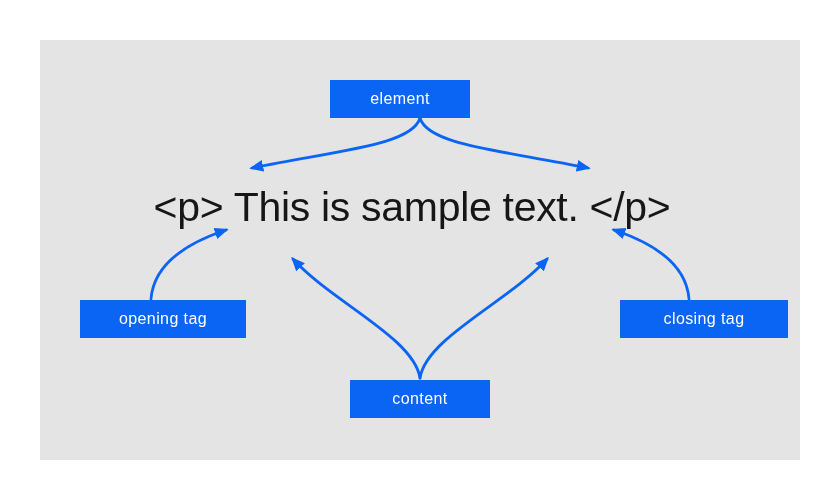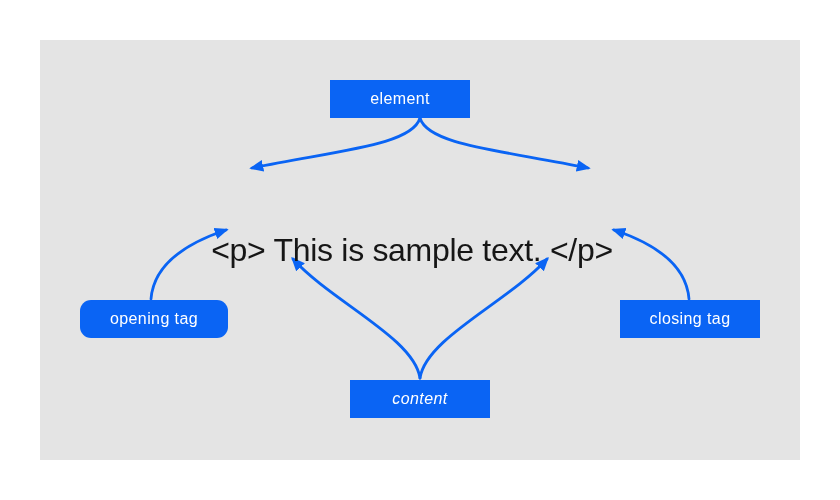--- a/index.html
+++ b/index.html
@@ -33,34 +33,33 @@
     background:var(--accent-blue,#0a64f4);
     color:var(--label-text,#fff);
     display:flex;
     align-items:center;
     justify-content:center;
     font-size:16px;
     letter-spacing:0.4px;
     z-index:2;
   }
   .label-element{left:330px;top:80px;width:140px;}
-  .label-opening{left:80px;top:300px;width:148px;border-radius:11px;}
-  .label-closing{left:620px;top:300px;width:140px;}
-  .label-content{left:350px;top:380px;width:140px;font-style:italic;}
+  .label-opening{left:80px;top:300px;width:166px;}
+  .label-closing{left:620px;top:300px;width:168px;}
+  .label-content{left:350px;top:380px;width:140px;}
   .code-line{
     position:absolute;
     left:40px;top:184px;
     width:744px;
     text-align:center;
-    font-size:32px;
+    font-size:41px;
     letter-spacing:-0.3px;
     color:var(--code-text,#161616);
     z-index:2;
     white-space:pre;
-    margin-top:48px;
   }
   svg.arrows{
     position:absolute;
     left:0;top:0;
     width:840px;height:500px;
     z-index:1;
   }
   svg.arrows path{
     fill:none;
     stroke:var(--accent-blue,#0a64f4);

